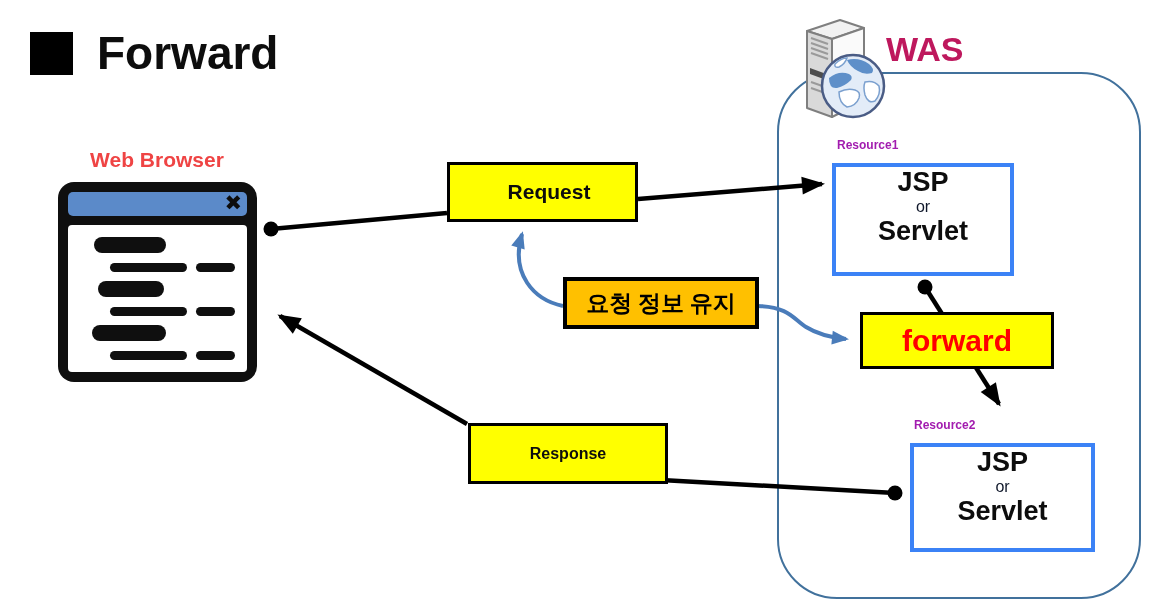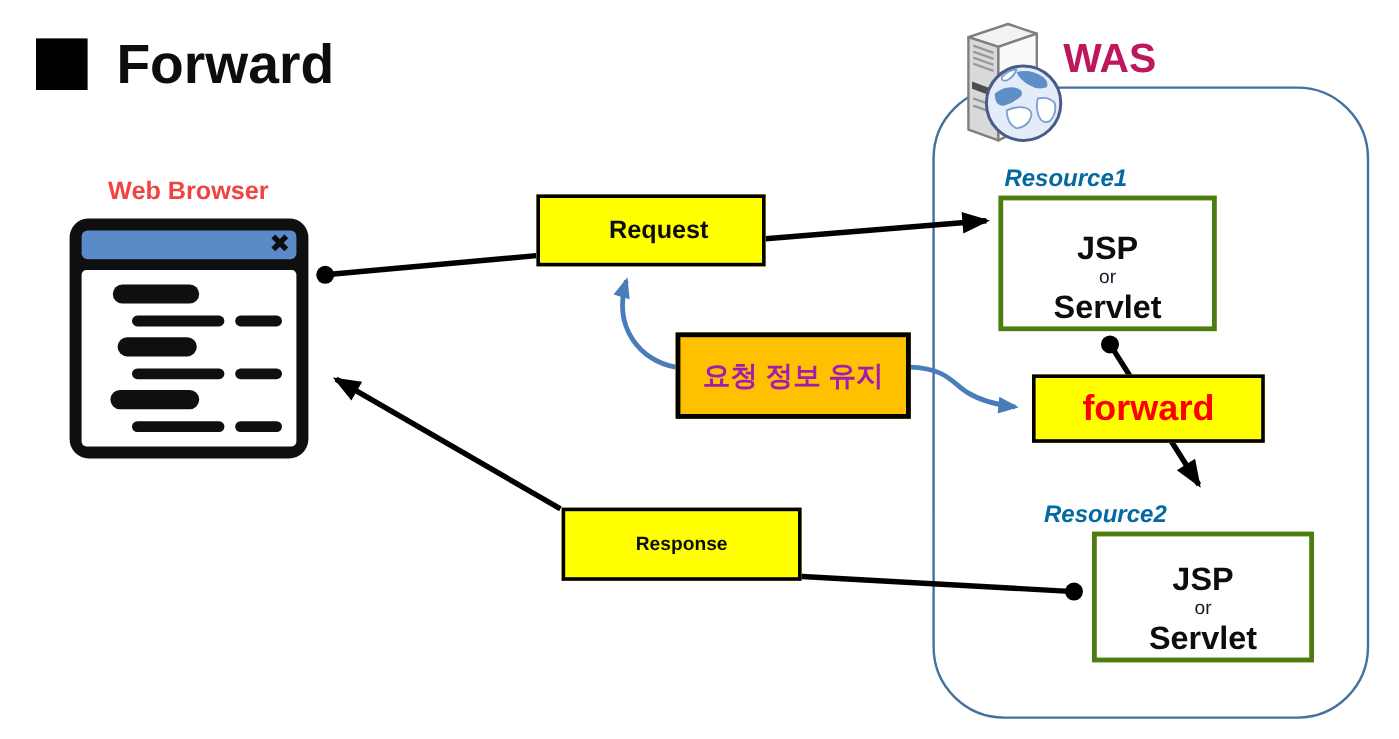--- a/index.html
+++ b/index.html
@@ -31,30 +31,30 @@
   .bar-thick{height:16px;background:#0f0f0f;border-radius:8px;}
   .bar-row{display:flex;gap:9px;margin-left:30px;}
   .bar-thin{height:9px;background:#0f0f0f;border-radius:4.5px;}
 
   
   .ybox{position:absolute;background:#FFFF00;border:3px solid #000;box-sizing:border-box;
     display:flex;align-items:center;justify-content:center;font-weight:bold;color:#0d0d0d;z-index:10;}
   .box-request{left:447px;top:162px;width:191px;height:60px;font-size:21px;padding-left:13px;}
   .box-response{left:468px;top:423px;width:200px;height:61px;font-size:16px;}
   .box-forward{left:860px;top:312px;width:194px;height:57px;font-size:30px;color:#FF0000;}
-  .obox{position:absolute;left:563px;top:277px;width:196px;height:72px;background:#FFC000;
+  .obox{position:absolute;left:563px;top:277px;width:196px;height:52px;background:#FFC000;
     border:4px solid #000;box-sizing:border-box;display:flex;align-items:center;justify-content:center;
-    font-size:23px;font-weight:bold;color:#a21caf;z-index:10;}
+    font-size:23px;font-weight:bold;color:#000000;z-index:10;font-family:Liberation Serif, serif;}
 
   
-  .res-label{position:absolute;font-size:20px;font-weight:bold;color:#0369a1;z-index:10;font-style:italic;}
+  .res-label{position:absolute;font-size:12px;font-weight:bold;color:#a21caf;z-index:10;}
   .res-label-1{left:837px;top:138px;}
-  .res-label-2{left:870px;top:418px;}
-  .resource-box{position:absolute;background:#fff;border:4px solid #4d7c0f;box-sizing:border-box;
-    display:flex;flex-direction:column;align-items:center;justify-content:flex-end;z-index:10;}
+  .res-label-2{left:914px;top:418px;}
+  .resource-box{position:absolute;background:#fff;border:4px solid #3b82f6;box-sizing:border-box;
+    display:flex;flex-direction:column;align-items:center;justify-content:flex-start;z-index:10;}
   .resource-1{left:832px;top:163px;width:182px;height:113px;}
   .resource-2{left:910px;top:443px;width:185px;height:109px;}
   .res-line-big{font-size:27px;font-weight:bold;color:#0d0d0d;line-height:1.15;}
   .res-line-small{font-size:16px;color:#0f172a;line-height:1.1;}
 
   
   .wires{position:absolute;left:0;top:0;z-index:5;}
 </style>
 </head>
 <body>

